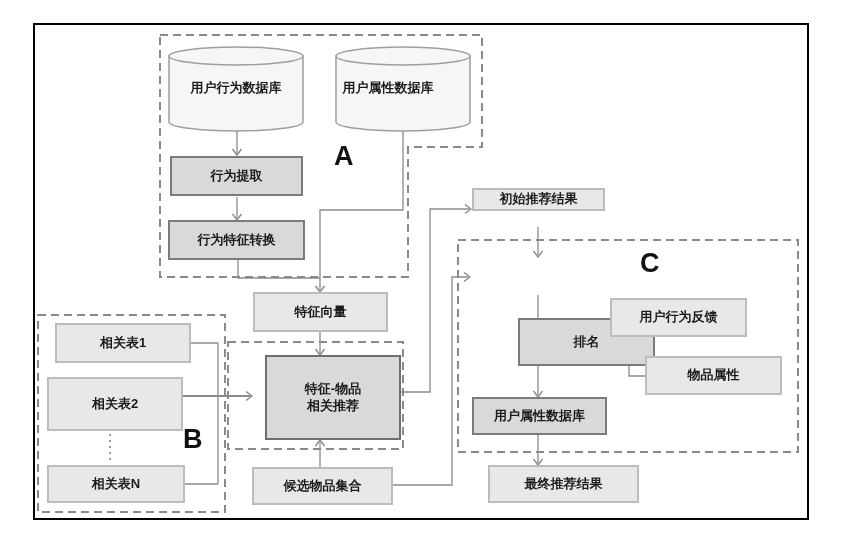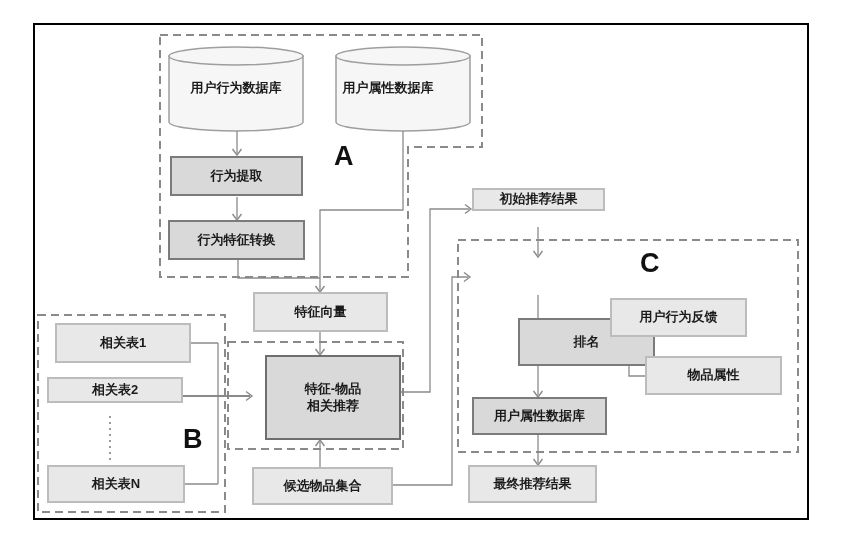--- a/index.html
+++ b/index.html
@@ -101,27 +101,27 @@
   <div class="node light" style="left:253px;top:292px;width:135px;height:40px;">特征向量</div>
 
   <div class="node proc" style="left:168px;top:220px;width:137px;height:40px;">行为特征转换</div>
   <div class="node core" style="left:253px;top:355px;width:136px;height:85px;margin-left:12px;">
     <span>特征-物品</span>
     <span>相关推荐</span>
   </div>
   <div class="node light" style="left:252px;top:467px;width:141px;height:38px;">候选物品集合</div>
 
   <div class="node light" style="left:55px;top:323px;width:136px;height:40px;">相关表1</div>
-  <div class="node light" style="left:47px;top:377px;width:136px;height:26px;">相关表2</div>
+  <div class="node light" style="left:47px;top:377px;width:136px;height:54px;">相关表2</div>
   <div class="node light" style="left:47px;top:465px;width:138px;height:38px;">相关表N</div>
 
   <div class="node light" style="left:472px;top:188px;width:133px;height:23px;">初始推荐结果</div>
   <div class="node proc" style="left:470px;top:318px;width:137px;height:48px;margin-left:48px;">排名</div>
   <div class="node proc" style="left:472px;top:397px;width:135px;height:38px;">用户属性数据库</div>
-  <div class="node light" style="left:468px;top:465px;width:129px;height:38px;">最终推荐结果</div>
+  <div class="node light" style="left:488px;top:465px;width:151px;height:38px;">最终推荐结果</div>
 
   <div class="node light" style="left:610px;top:298px;width:137px;height:39px;text-align:center;">用户行为反馈</div>
   <div class="node light" style="left:645px;top:356px;width:137px;height:39px;">物品属性</div>
 
   <div class="seclabel" style="left:334px;top:141px;">A</div>
   <div class="seclabel" style="left:183px;top:424px;">B</div>
   <div class="seclabel" style="left:640px;top:248px;">C</div>
 
 </div>
 

